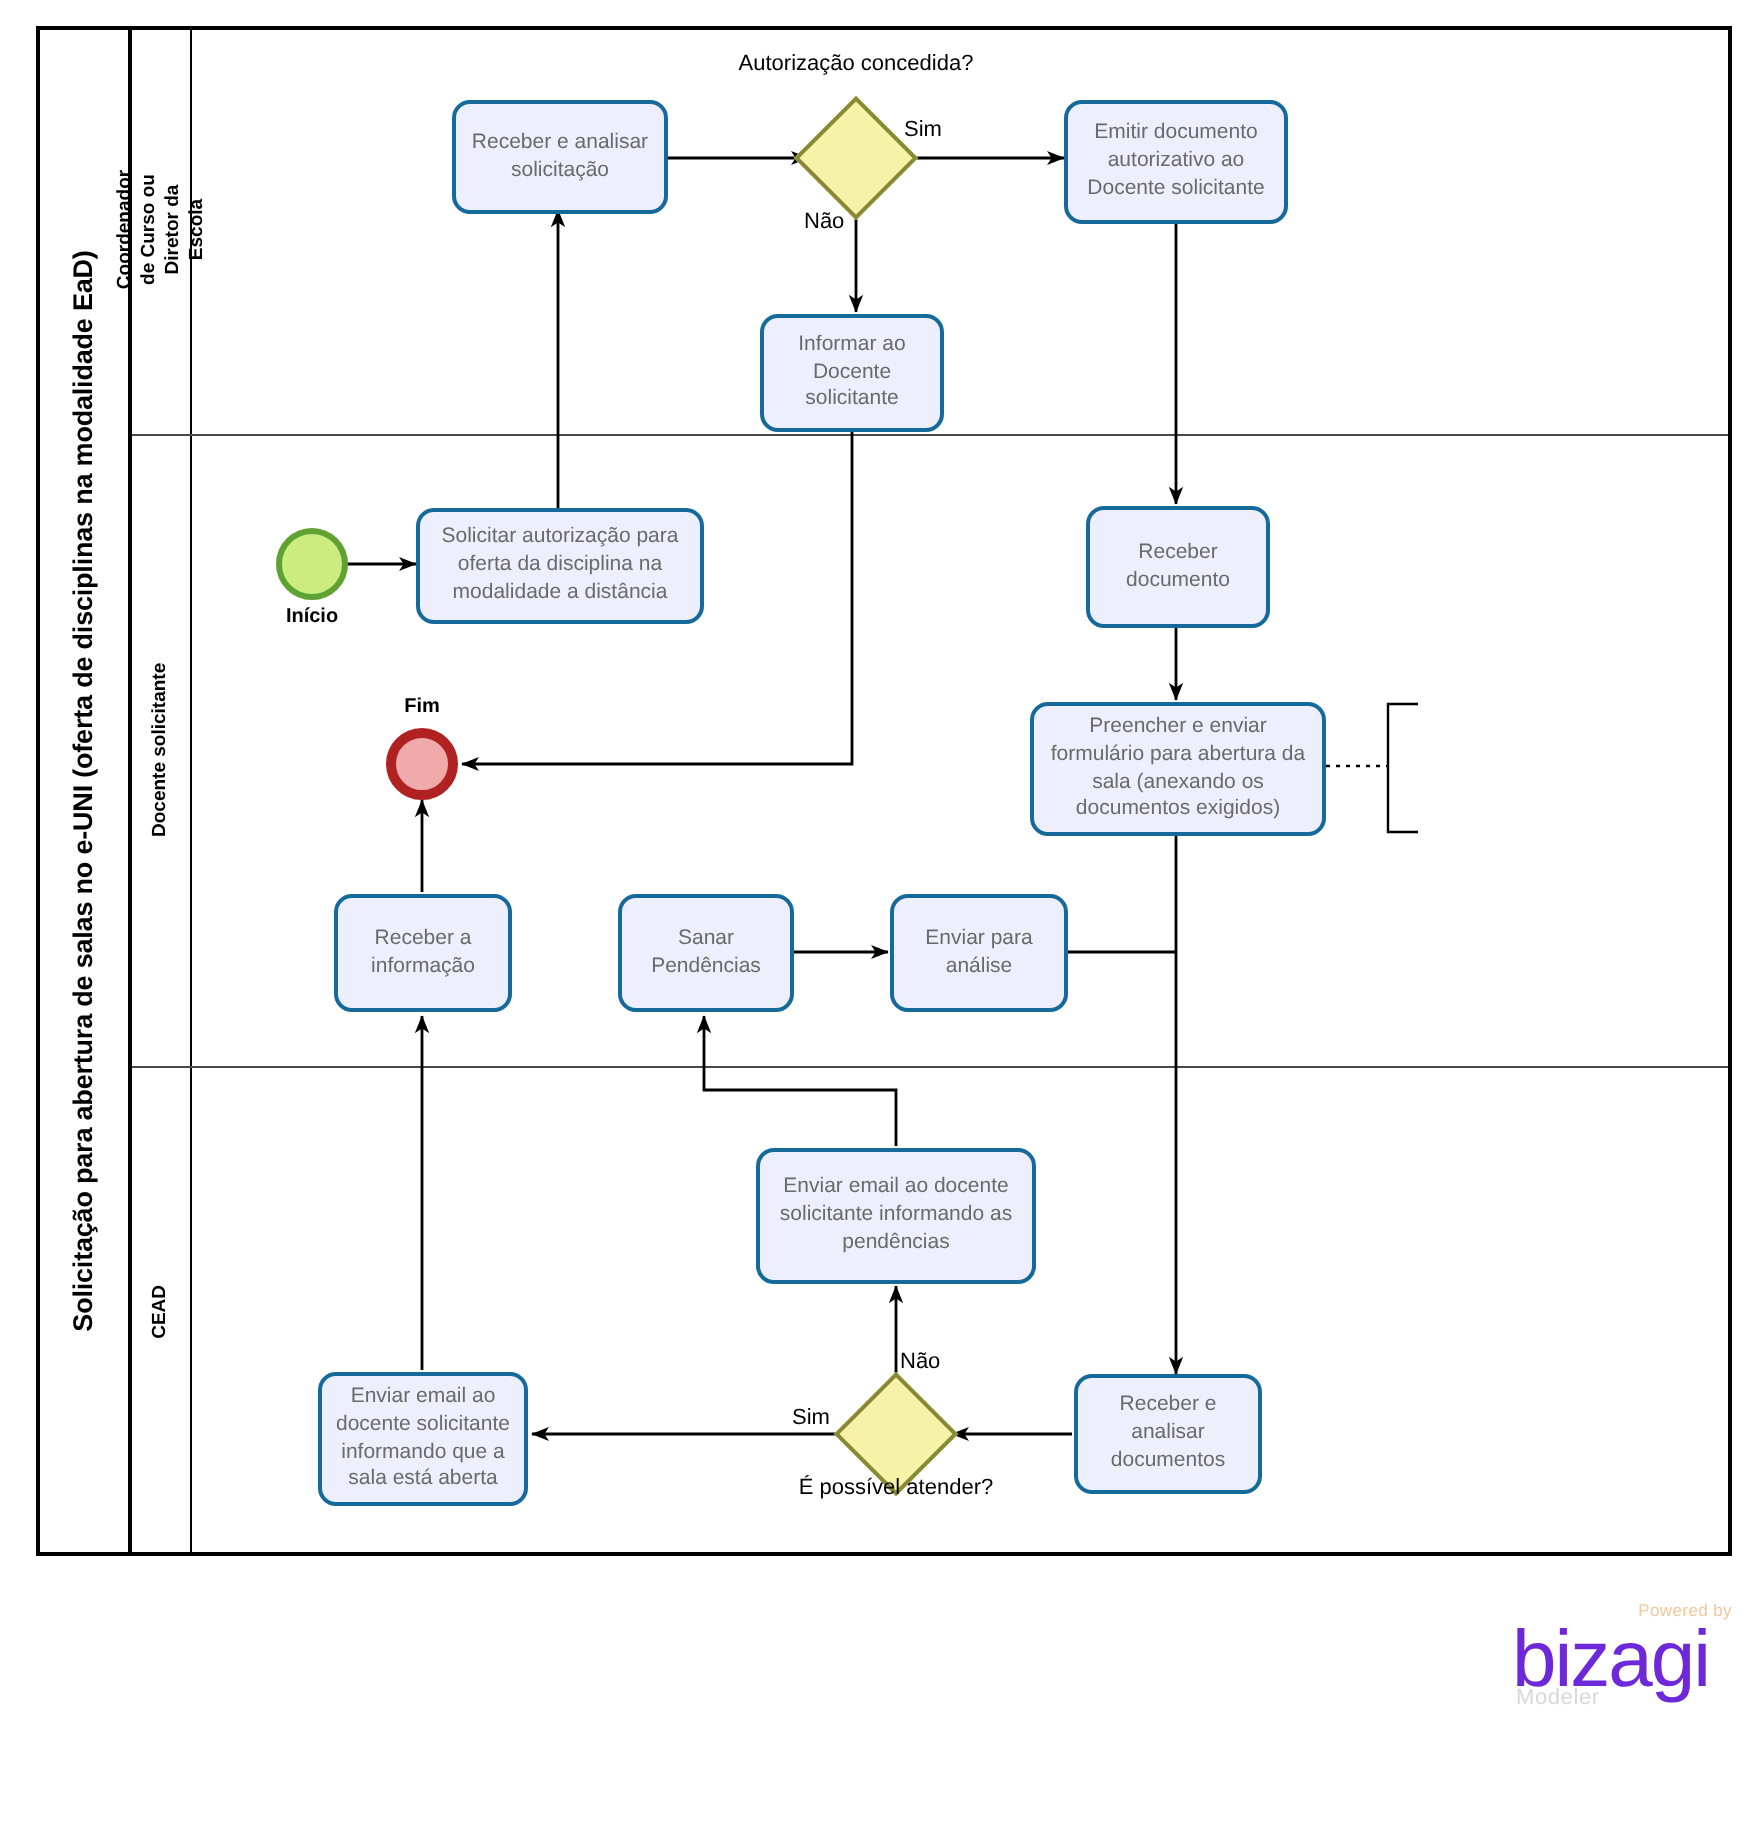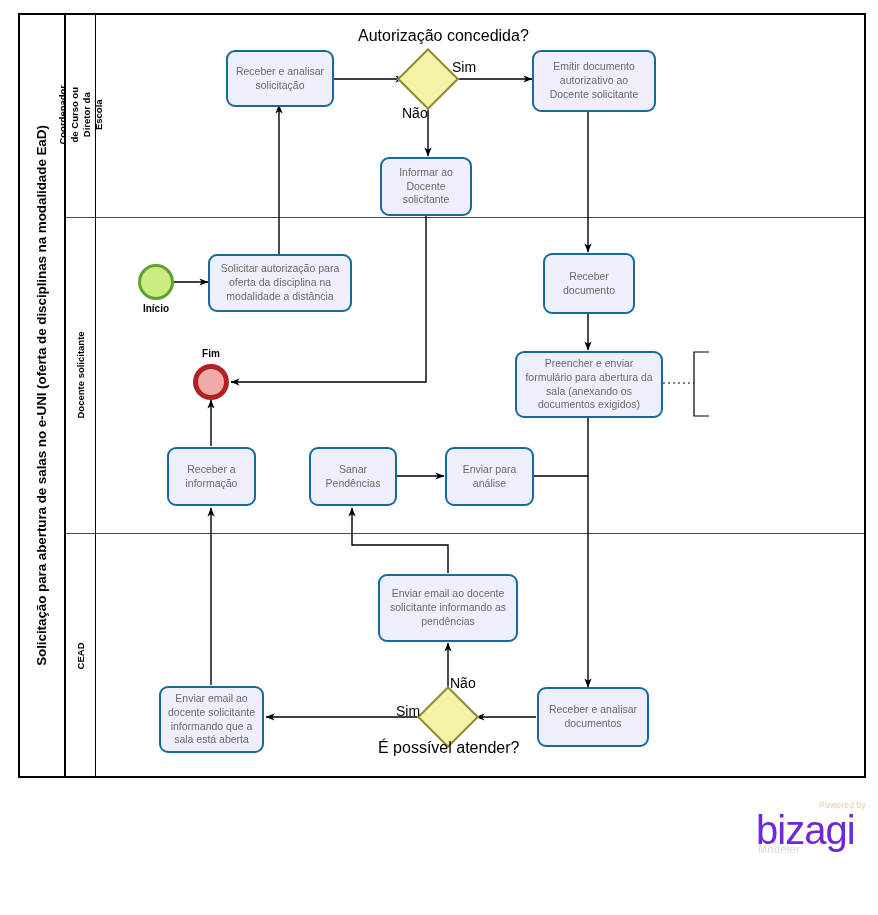--- a/index.html
+++ b/index.html
@@ -145,27 +145,27 @@
     align-items: center;
     justify-content: center;
     text-align: center;
     color: #6a6a6a;
     font-size: 10.5px;
     line-height: 1.35;
     padding: 4px 8px;
   }
   .flow-label {
     position: absolute;
-    font-size: 14px;
+    font-size: 11px;
     color: #000000;
     white-space: nowrap;
   }
   .gw-label {
     position: absolute;
-    font-size: 16px;
+    font-size: 11px;
     color: #000000;
     text-align: center;
     line-height: 1.25;
     white-space: nowrap;
   }
 
   
   #bizagi {
     position: absolute;
     left: 756px;
@@ -274,21 +274,21 @@
 
     <g stroke="#000000" stroke-width="1.2" fill="none">
       <path d="M709,352 L694,352 L694,416 L709,416"></path>
     </g>
   </svg>
 
   <div class="node task" style="left:226px;top:50px;width:108px;height:57px;">
     <span>Receber  e analisar solicitação</span>
   </div>
 
-  <div class="node task" style="left:532px;top:50px;width:124px;height:62px;">
+  <div class="node task" style="left:532px;top:50px;width:112px;height:62px;">
     <span>Emitir documento autorizativo ao Docente solicitante</span>
   </div>
 
   <div class="node task" style="left:380px;top:157px;width:92px;height:59px;">
     <span>Informar ao Docente solicitante</span>
   </div>
 
   <div class="node gateway" style="left:406px;top:57px;"></div>
   <div class="gw-label" style="left:358px;top:26px;width:140px;">Autorização concedida?</div>
   <div class="flow-label" style="left:452px;top:59px;">Sim</div>
@@ -326,21 +326,21 @@
   </div>
 
   <div class="node task" style="left:378px;top:574px;width:140px;height:68px;">
     <span>Enviar email ao docente solicitante informando as pendências</span>
   </div>
 
   <div class="node task" style="left:159px;top:686px;width:105px;height:67px;">
     <span>Enviar email ao docente solicitante informando que a sala está aberta</span>
   </div>
 
-  <div class="node task" style="left:537px;top:687px;width:112px;height:60px;">
+  <div class="node task" style="left:537px;top:687px;width:94px;height:60px;">
     <span>Receber e analisar documentos</span>
   </div>
 
   <div class="node gateway" style="left:426px;top:695px;"></div>
   <div class="gw-label" style="left:378px;top:738px;width:140px;">É possível atender?</div>
   <div class="flow-label" style="left:450px;top:675px;">Não</div>
   <div class="flow-label" style="left:396px;top:703px;">Sim</div>
 
   <div id="bizagi">
     <div class="powered">Powered by</div>

